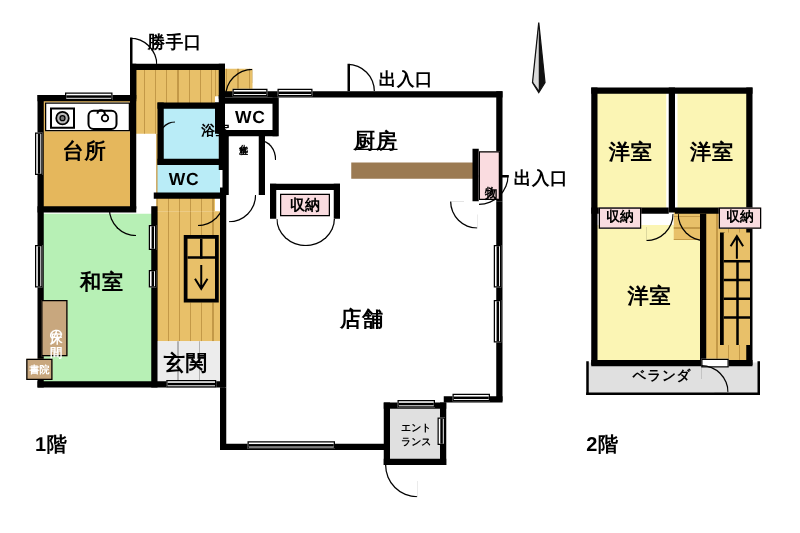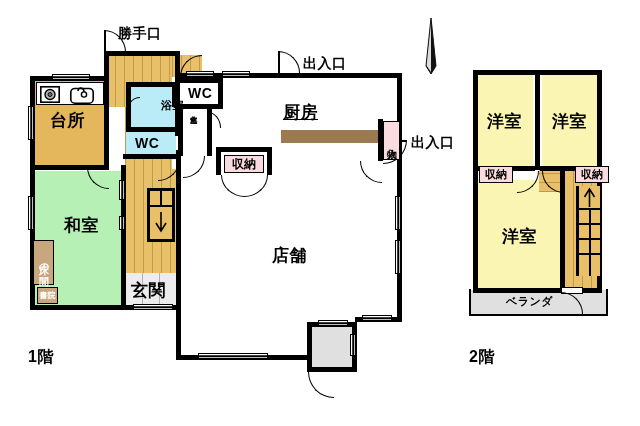--- a/index.html
+++ b/index.html
@@ -313,22 +313,26 @@
 
     <div class="lbl lbl-med" style="left:118px; top:26px;">勝手口</div>
     <div class="lbl lbl-med" style="left:303px; top:56px;">出入口</div>
     <div class="lbl lbl-med" style="left:411px; top:135px;">出入口</div>
 
     <div class="tag tag-pink lbl-sm" style="left:224px; top:155px; width:40px; height:18px; font-size:12px;">収納</div>
 
     <div class="tag tag-pink tag-vert" style="left:383px; top:121px; width:17px; height:39px; font-size:10px;">物入</div>
 
     <div class="tag tag-brown tag-vert" style="left:33px; top:240px; width:21px; height:45px; font-size:10px; color:#ffffff;">床の間</div>
-    <div class="tag tag-brown lbl-tiny" style="left:37px; top:287px; width:21px; height:17px; font-size:8px; color:#ffffff;">書院</div>
-
+    <div class="tag tag-brown lbl-tiny" style="left:21px; top:287px; width:21px; height:17px; font-size:8px; color:#ffffff;">書院</div>
+
+    <div class="abs" style="left:313px; top:333px; width:40px; height:30px; display:flex; flex-direction:column; align-items:center; justify-content:center;">
+      <span class="lbl-xs" style="font-weight:700; position:static;">エント</span>
+      <span class="lbl-xs" style="font-weight:700; position:static;">ランス</span>
+    </div>
 
     <div class="lbl floor-lbl" style="left:28px; top:349px;">1階</div>
   </div>
 
   <div class="abs" style="left:460px; top:0; width:180px; height:426px;">
 
     <div class="room fill-yellow" style="left:16px; top:74px; width:57px; height:96px;"></div>
     <div class="room fill-yellow" style="left:82px; top:74px; width:57px; height:96px;"></div>
     <div class="room fill-yellow" style="left:16px; top:180px; width:88px; height:110px;"></div>
 

